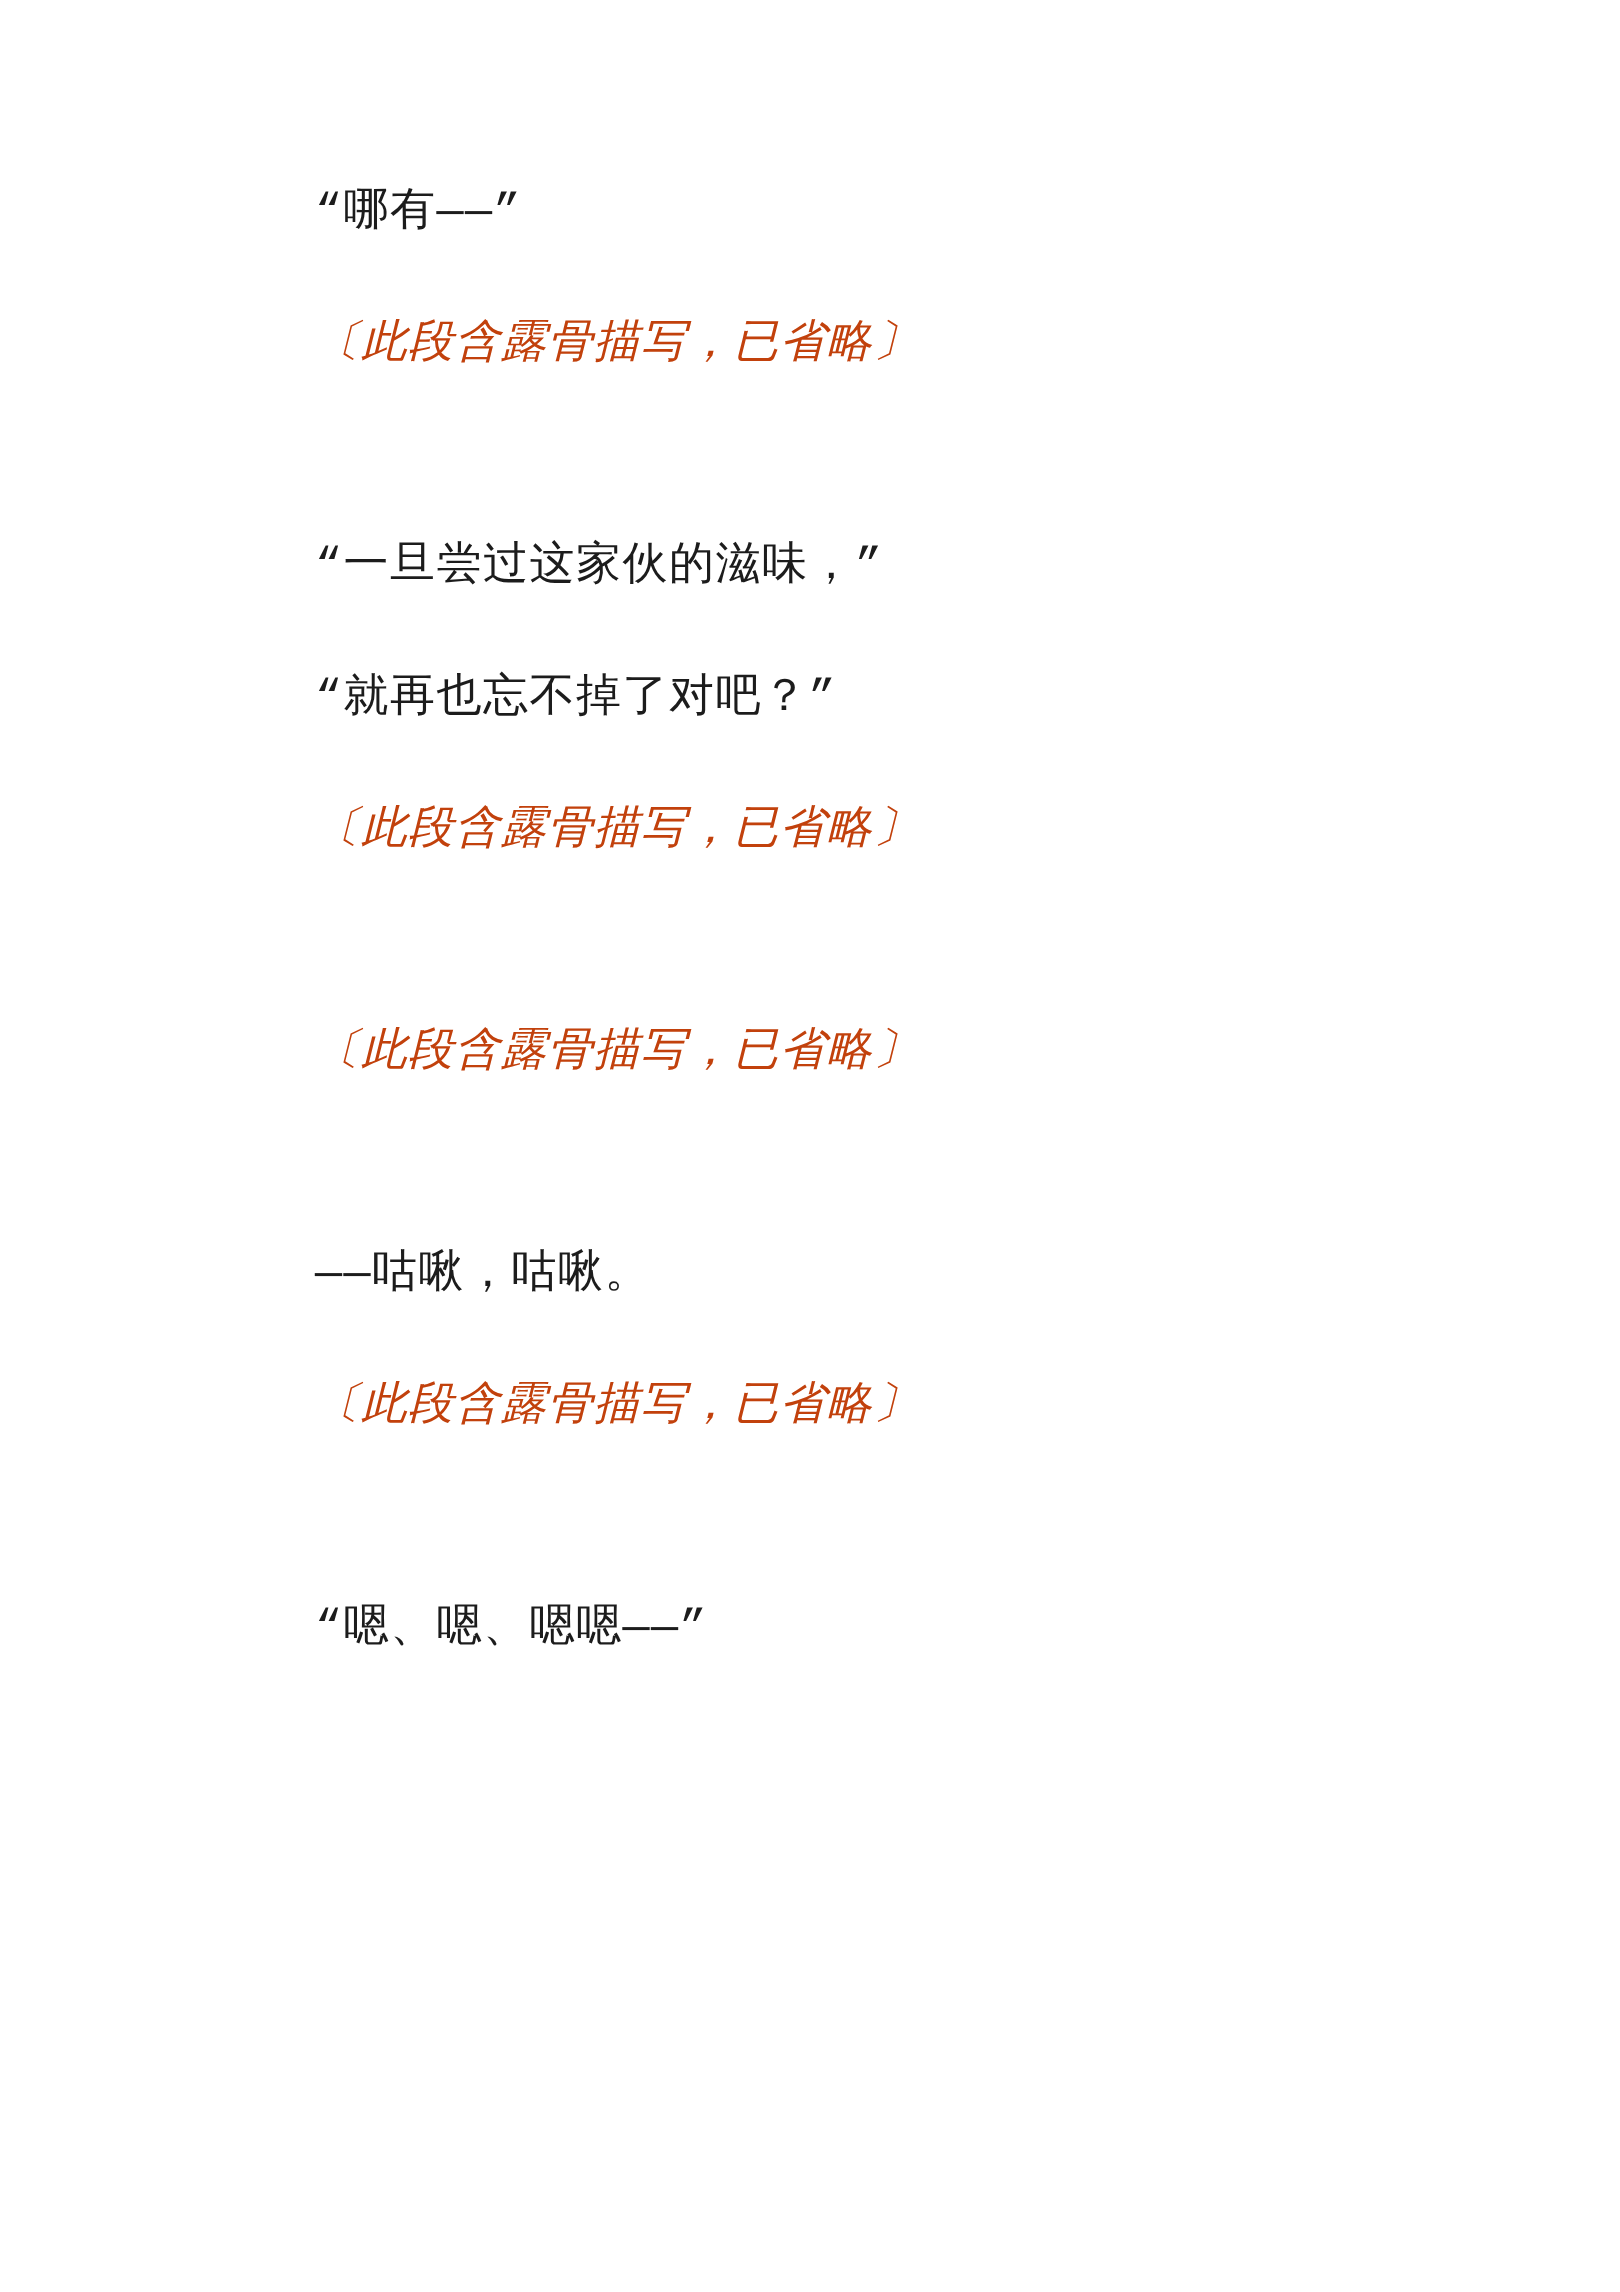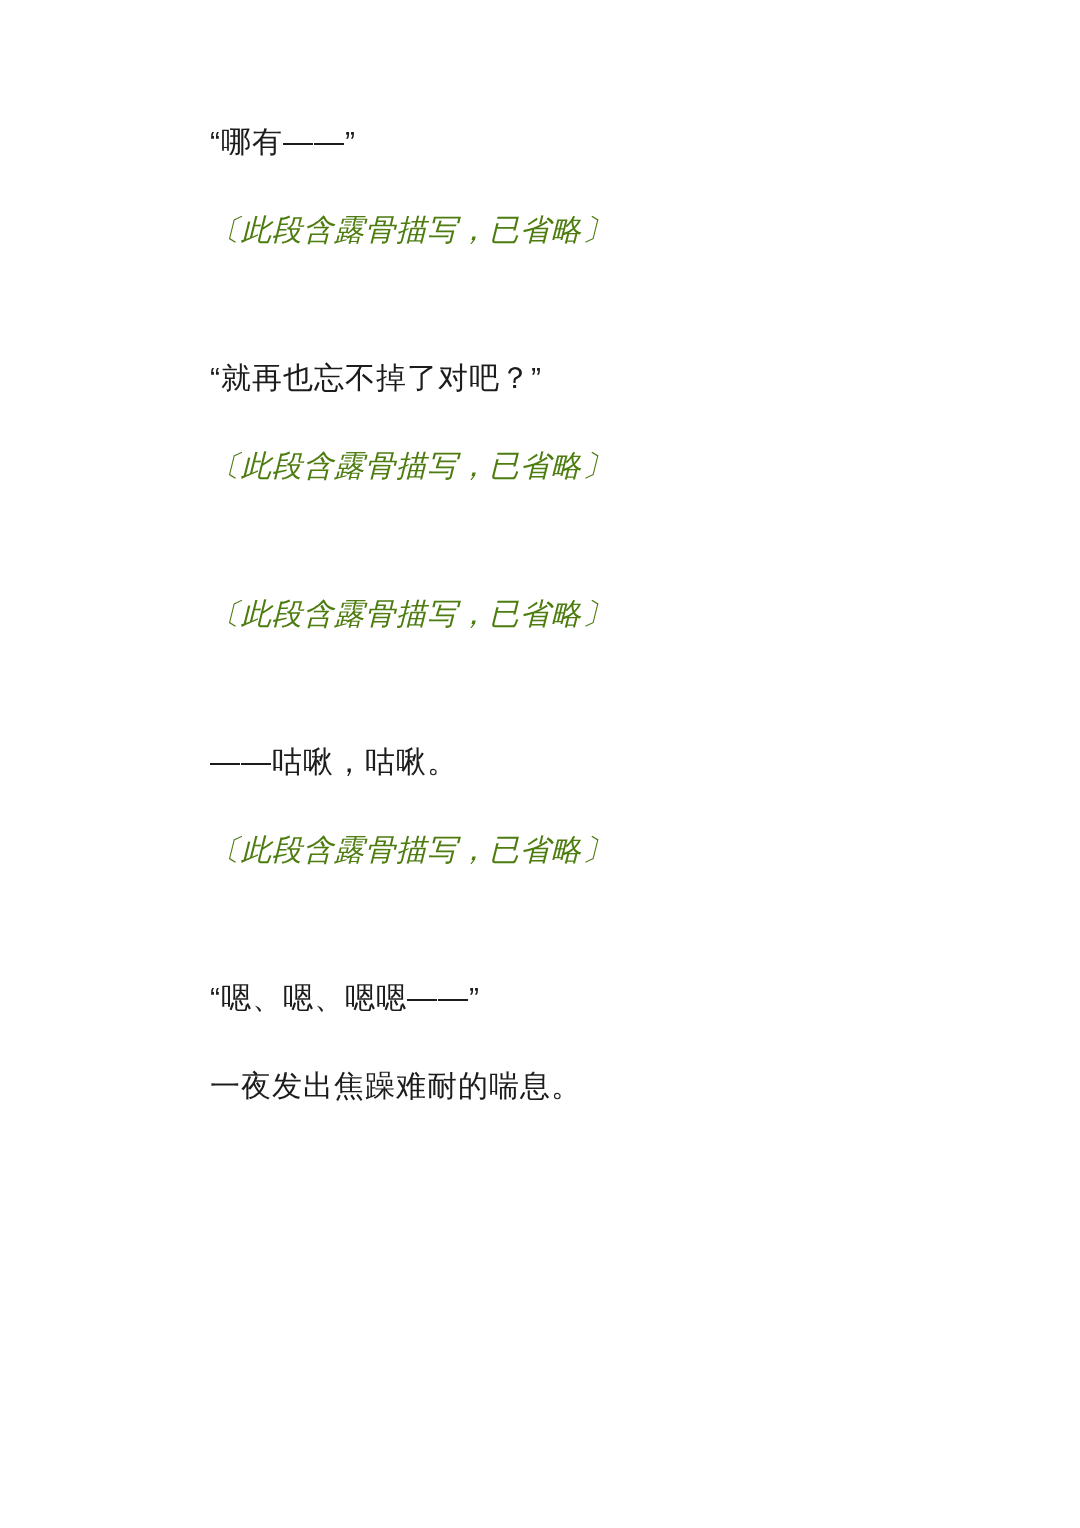--- a/index.html
+++ b/index.html
@@ -9,45 +9,45 @@
   }
   .page {
     position: relative;
     width: 1080px;
     height: 1528px;
     margin: 0 auto;
     background: #ffffff;
     overflow: hidden;
     box-sizing: border-box;
     padding: 112px 148px 40px 150px;
-    font-family: Liberation Sans, sans-serif;
+    font-family: Liberation Mono, monospace;
     font-size: 30px;
     line-height: 60px;
     color: #1c1c1c;
   }
   .para {
     margin: 0 0 28px 0;
     text-indent: 2em;
     letter-spacing: 1px;
     text-align: justify;
   }
   .para.two-line {
     min-height: 120px; 
   }
   .para.redacted {
-    color: #4d7c0f;
+    color: #c2410c;
     font-style: italic;
   }
 </style>
 </head>
 <body>
 
 <main class="page">
   <p class="para">“哪有——”</p>
   <p class="para two-line redacted">〔此段含露骨描写，已省略〕</p>
+  <p class="para">“一旦尝过这家伙的滋味，”</p>
   <p class="para">“就再也忘不掉了对吧？”</p>
   <p class="para two-line redacted">〔此段含露骨描写，已省略〕</p>
   <p class="para two-line redacted">〔此段含露骨描写，已省略〕</p>
   <p class="para">——咕啾，咕啾。</p>
   <p class="para two-line redacted">〔此段含露骨描写，已省略〕</p>
   <p class="para">“嗯、嗯、嗯嗯——”</p>
-  <p class="para">一夜发出焦躁难耐的喘息。</p>
 </main>
 
 </body></html>

